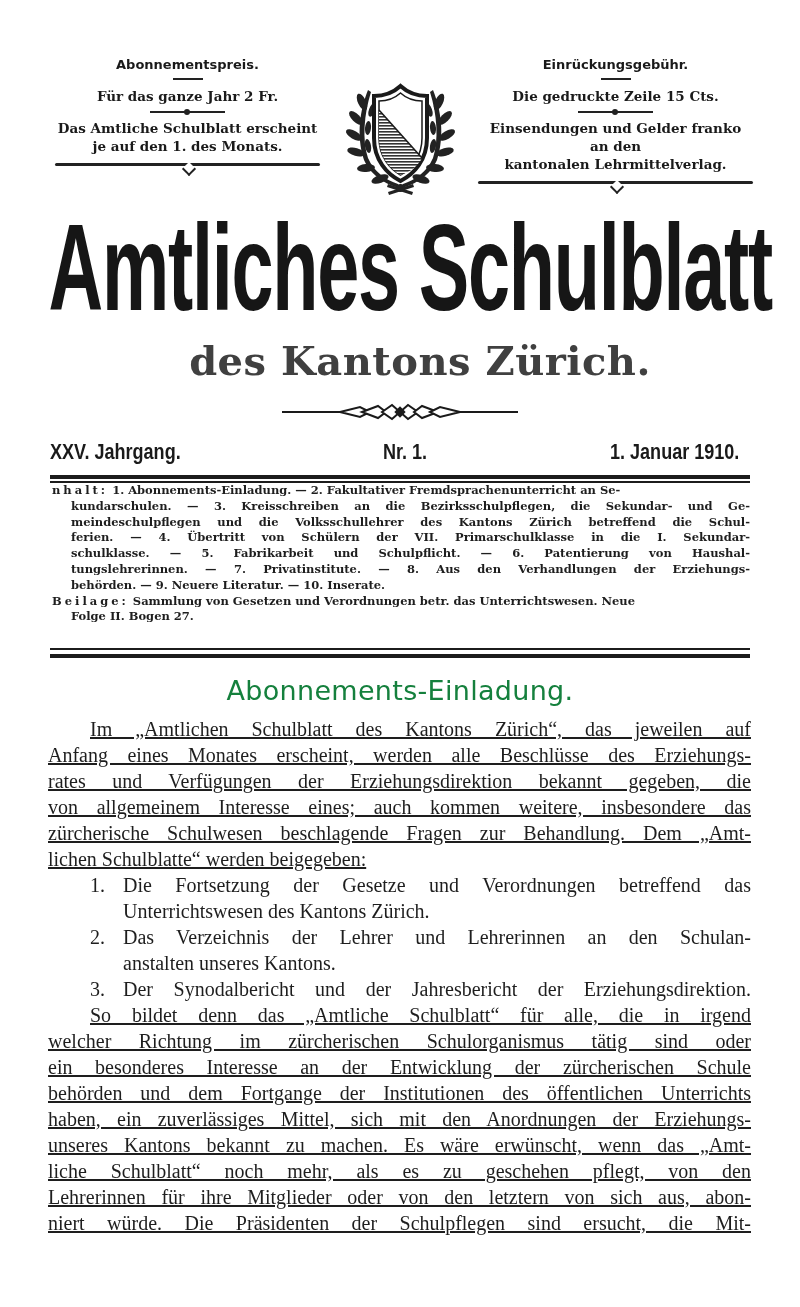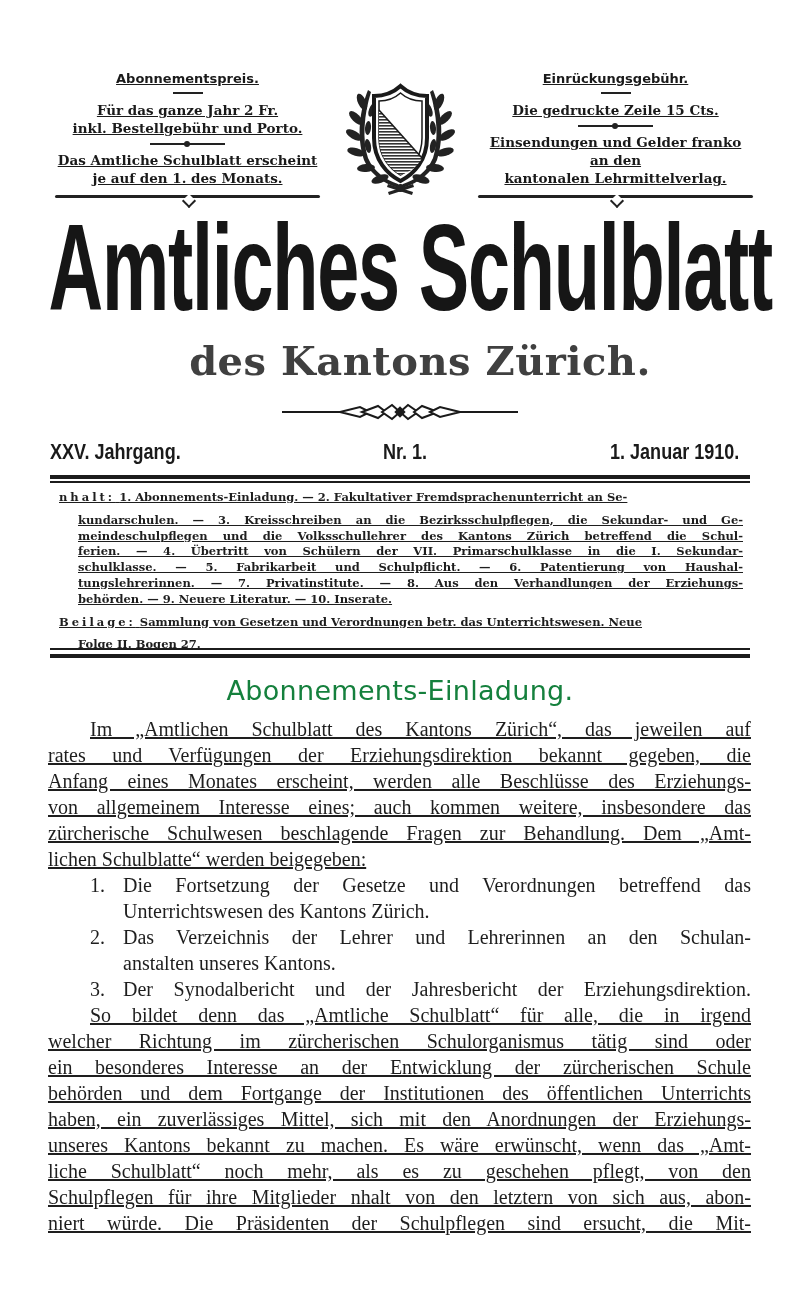--- a/index.html
+++ b/index.html
@@ -1,20 +1,20 @@
 <!DOCTYPE html>
 <html><head>
 <meta charset="utf-8">
 <style>
   html, body { margin: 0; padding: 0; background: #ffffff; }
   body { width: 800px; height: 1307px; position: relative; overflow: hidden; color: #1a1a1a; }
   .page { position: absolute; left: 0; top: 0; width: 800px; height: 1307px; }
 
   
-  .side-box { position: absolute; top: 71px; text-align: center; font-family: "DejaVu Serif", serif; text-decoration: underline; }
+  .side-box { position: absolute; top: 57px; text-align: center; font-family: "DejaVu Serif", serif; }
   .side-box.left { left: 55px; width: 265px; }
   .side-box.right { left: 478px; width: 275px; }
   .side-title { font-family: "DejaVu Sans", sans-serif; font-weight: bold; font-size: 13px; letter-spacing: 0; margin-bottom: 6px; }
   .short-rule { width: 30px; height: 2px; background: #222; margin: 0 auto 7px auto; }
   .side-line { font-size: 13.5px; font-weight: bold; line-height: 18px; white-space: nowrap; }
   .dot-rule { position: relative; width: 75px; height: 8px; margin: 3px auto 3px auto; }
   .dot-rule::before { content: ""; position: absolute; left: 0; right: 0; top: 3px; height: 1.5px; background: #222; }
   .dot-rule::after { content: ""; position: absolute; left: 34px; top: 1px; width: 6px; height: 6px; border-radius: 50%; background: #222; }
   .brace { position: relative; height: 10px; margin-top: 6px; }
   .brace .bar { position: absolute; left: 0; right: 0; top: 2px; height: 3px; background: #222; border-radius: 2px; }
@@ -37,21 +37,21 @@
   .issue-vol { left: 0; }
   .issue-nr { left: 333px; }
   .issue-date { right: -22px; }
 
   
   .rule { position: absolute; left: 50px; width: 700px; background: #1c1c1c; }
 
   
   .contents { position: absolute; left: 52px; top: 483px; width: 698px;
     font-family: "DejaVu Serif", serif; font-size: 11.5px; line-height: 15.8px; color: #1e1e1e; }
-  .contents p { margin: 7px; text-align: justify; text-align-last: auto; text-decoration: underline; }
+  .contents p { margin: 0; text-align: justify; text-align-last: auto; }
   .spaced { letter-spacing: 3px; font-weight: bold; }
   .contents .b { font-weight: bold; }
 
   
   .article-title { position: absolute; left: 0; width: 800px; top: 673px; text-align: center;
     font-family: "DejaVu Sans", sans-serif; font-size: 27px; line-height: 36px; color: #15803d; letter-spacing: 0.3px; }
   .article { position: absolute; left: 48px; top: 716px; width: 703px;
     font-family: "Liberation Serif", serif; font-size: 20px; line-height: 26px; color: #1e1e1e; }
   .article p { margin: 0; text-align: justify; text-decoration: underline; }
   .article ol { list-style: none; margin: 0; padding: 0; }
@@ -62,21 +62,20 @@
 </style>
 </head>
 <body>
 
 <div class="page">
 
   <div class="side-box left">
     <div class="side-title">Abonnementspreis.</div>
     <div class="short-rule"></div>
     <div class="side-line">Für das ganze Jahr 2 Fr.</div>
-    <div class="side-line">inkl. Bestellgebühr und Porto.</div>
     <div class="dot-rule"></div>
     <div class="side-line">Das Amtliche Schulblatt erscheint</div>
     <div class="side-line">je auf den 1. des Monats.</div>
     <div class="brace">
         <div class="bar"></div>
         <div class="tip"></div>
       </div>
   </div>
 
   <div class="crest">
@@ -188,22 +187,22 @@
   </div>
 
   <div class="rule" style="top:648px; height:1.5px;"></div>
   <div class="rule" style="top:654px; height:4px;"></div>
 
   <div class="article-title">Abonnements-Einladung.</div>
 
   <div class="article">
     <p>
       <span class="line-justify" style="padding-left:42px;">Im „Amtlichen Schulblatt des Kantons Zürich“, das jeweilen auf</span>
+      <span class="line-justify">Anfang eines Monates erscheint, werden alle Beschlüsse des Erziehungs-</span>
       <span class="line-justify">rates und Verfügungen der Erziehungsdirektion bekannt gegeben, die</span>
-      <span class="line-justify">Anfang eines Monates erscheint, werden alle Beschlüsse des Erziehungs-</span>
       <span class="line-justify">von allgemeinem Interesse eines; auch kommen weitere, insbesondere das</span>
       <span class="line-justify">zürcherische Schulwesen beschlagende Fragen zur Behandlung. Dem „Amt-</span>
       <span class="line-last">lichen Schulblatte“ werden beigegeben:</span>
     </p>
     <ol>
       <li>
         <span class="num">1.</span>
         <span class="line-justify">Die Fortsetzung der Gesetze und Verordnungen betreffend das</span>
         <span class="line-last">Unterrichtswesen des Kantons Zürich.</span>
       </li>
@@ -218,18 +217,18 @@
       </li>
     </ol>
     <p>
       <span class="line-justify" style="padding-left:42px;">So bildet denn das „Amtliche Schulblatt“ für alle, die in irgend</span>
       <span class="line-justify">welcher Richtung im zürcherischen Schulorganismus tätig sind oder</span>
       <span class="line-justify">ein besonderes Interesse an der Entwicklung der zürcherischen Schule</span>
       <span class="line-justify">behörden und dem Fortgange der Institutionen des öffentlichen Unterrichts</span>
       <span class="line-justify">haben, ein zuverlässiges Mittel, sich mit den Anordnungen der Erziehungs-</span>
       <span class="line-justify">unseres Kantons bekannt zu machen. Es wäre erwünscht, wenn das „Amt-</span>
       <span class="line-justify">liche Schulblatt“ noch mehr, als es zu geschehen pflegt, von den</span>
-      <span class="line-justify">Schulpflegen für ihre Mitglieder nhalt von den letztern von sich aus, abon-</span>
+      <span class="line-justify">Lehrerinnen für ihre Mitglieder oder von den letztern von sich aus, abon-</span>
       <span class="line-justify">niert würde. Die Präsidenten der Schulpflegen sind ersucht, die Mit-</span>
     </p>
   </div>
 
 </div>
 
 </body></html>

